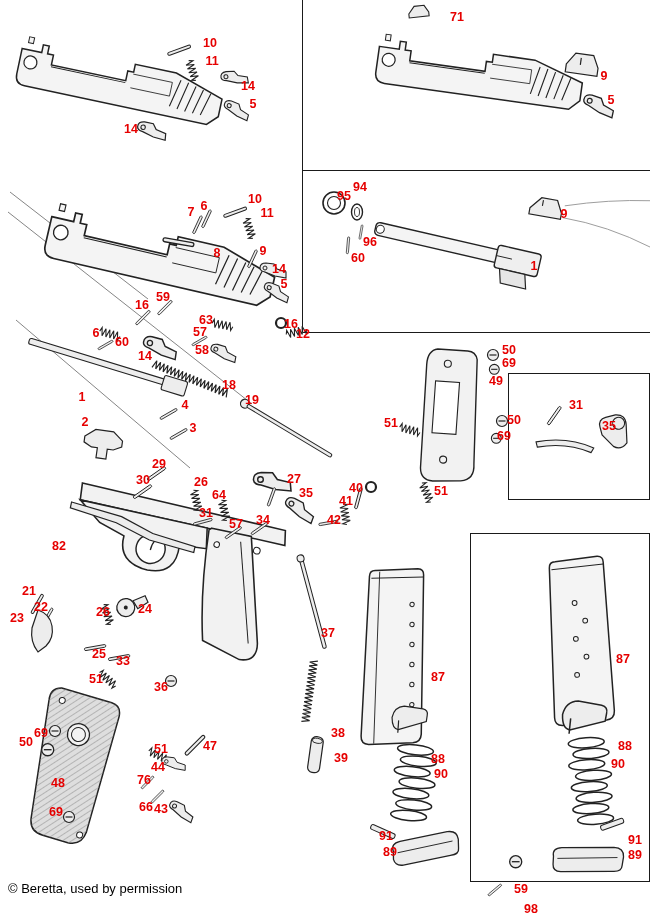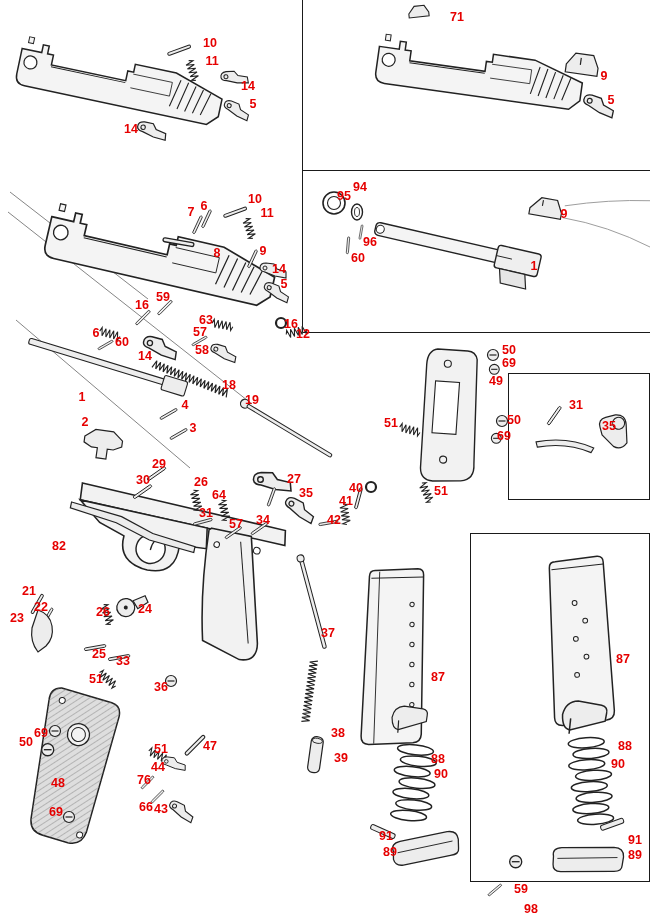--- a/index.html
+++ b/index.html
@@ -423,14 +423,15 @@
       <div class="part-label" style="left: 390px; top: 852px;">89</div>
       <div class="part-label" style="left: 531px; top: 865px; margin-top: 44px;">98</div>
       <div class="part-label" style="left: 521px; top: 889px;">59</div>
       <div class="part-label" style="left: 623px; top: 659px;">87</div>
       <div class="part-label" style="left: 625px; top: 746px;">88</div>
       <div class="part-label" style="left: 618px; top: 764px;">90</div>
       <div class="part-label" style="left: 635px; top: 840px;">91</div>
       <div class="part-label" style="left: 635px; top: 855px;">89</div>
     </div>
 
+<div class="credit">© Beretta, used by permission</div>
 
 </div>
 
 </body></html>

